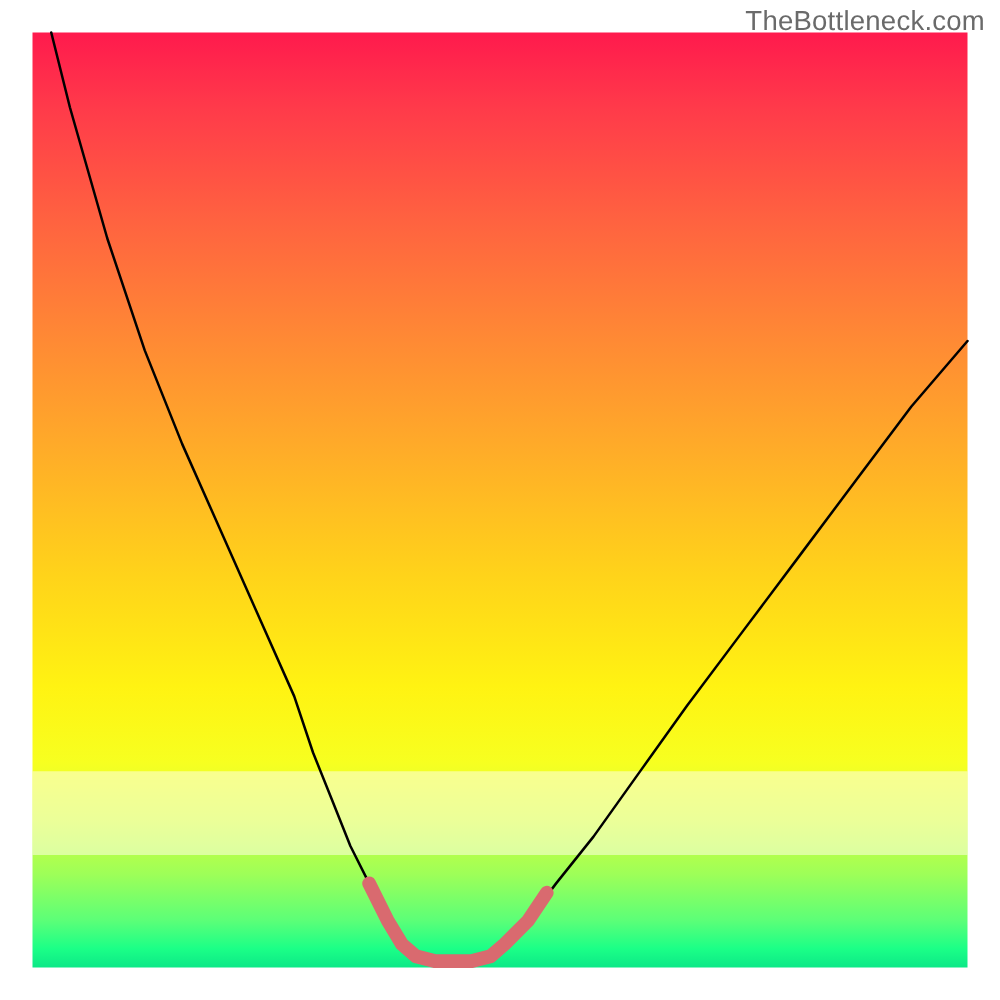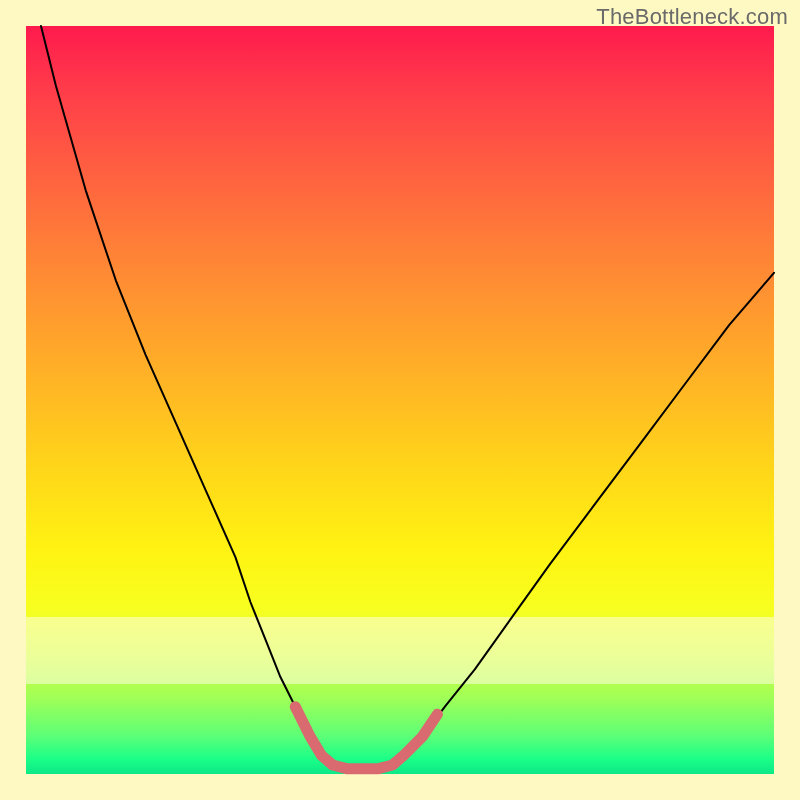--- a/index.html
+++ b/index.html
@@ -8,21 +8,21 @@
     width: 800px;
     height: 800px;
     background: #000;
     overflow: hidden;
     font-family: Arial, Helvetica, sans-serif;
   }
   .frame {
     position: absolute;
     left: 0; top: 0;
     width: 800px; height: 800px;
-    background: #fef9c3;
+    background: #ffffff;
   }
   .plot-area {
     position: absolute;
     left: 26px;
     top: 26px;
     width: 748px;
     height: 748px;
     
     background: linear-gradient(to bottom,
       #ff1a4d 0%,

